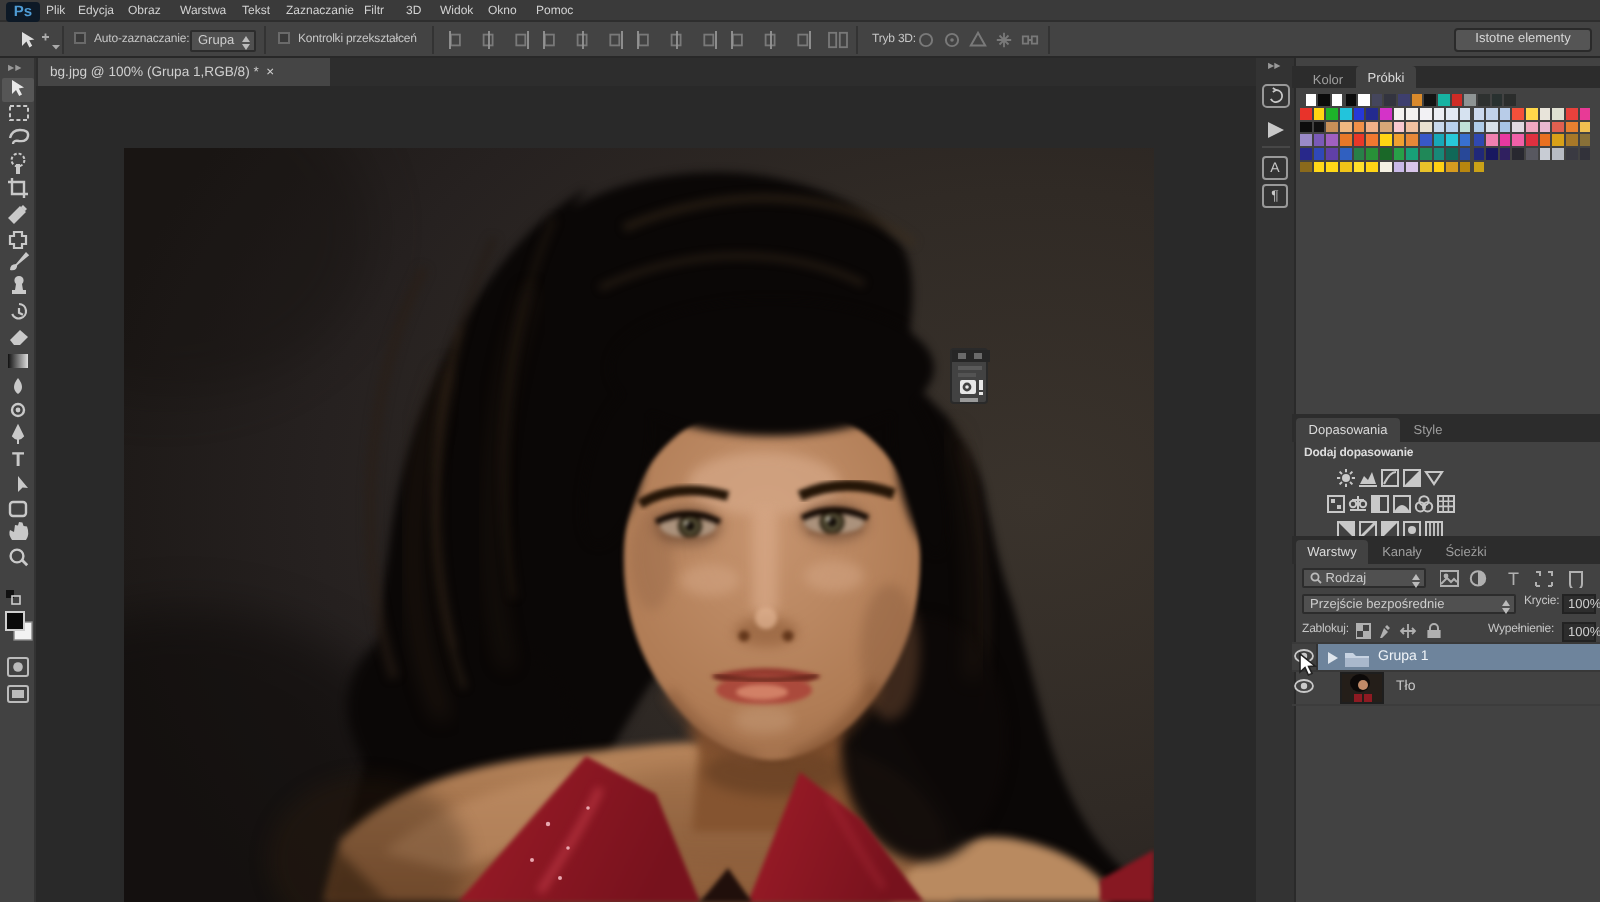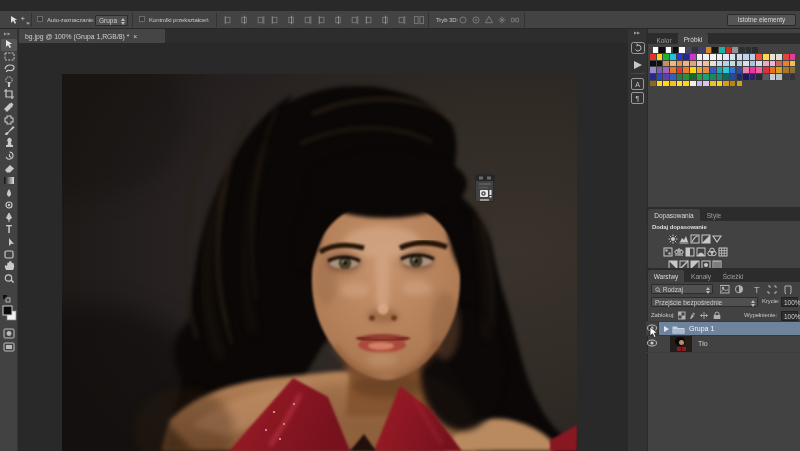--- a/index.html
+++ b/index.html
@@ -24,20 +24,34 @@
 #dock{position:absolute;left:628px;top:29px;width:20px;height:422px;background:#333333;border-right:1px solid #2a2a2a}
 .dicon{position:absolute;width:13px;height:12px;border:1px solid #999;border-radius:2px;color:#c8c8c8;font-size:7px;text-align:center;line-height:11px}
 #rightcol{position:absolute;left:648px;top:29px;width:152px;height:422px;background:#424242}
 .tabstrip{position:absolute;left:646px;width:154px;background:#2c2c2c}
 .ptab{position:absolute;font-size:6.5px;color:#9f9f9f;height:12px;padding-top:2.5px;text-align:center}
 .ptab.on{background:#424242;color:#dadada;border-radius:2px 2px 0 0}
 .sw{position:absolute;width:5.7px;height:5.7px}
 .ai{position:absolute}
 </style></head><body>
 <div id="app">
+    <div id="menubar">
+      <div id="pslogo">Ps</div>
+      <div class="mi" style="left:23px">Plik</div>
+      <div class="mi" style="left:39px">Edycja</div>
+      <div class="mi" style="left:64px">Obraz</div>
+      <div class="mi" style="left:90px">Warstwa</div>
+      <div class="mi" style="left:121px">Tekst</div>
+      <div class="mi" style="left:143px">Zaznaczanie</div>
+      <div class="mi" style="left:182px">Filtr</div>
+      <div class="mi" style="left:203px">3D</div>
+      <div class="mi" style="left:220px">Widok</div>
+      <div class="mi" style="left:244px">Okno</div>
+      <div class="mi" style="left:268px">Pomoc</div>
+    </div>
     <div id="options"></div>
     <svg style="position:absolute;left:9px;top:15px" width="22" height="12">
 <path d="M2 1 l0 7 l2.2-2.2 l1.5 2.9 l1.4-0.8 l-1.5-2.8 l2.6-0.3 z" fill="#dedede"></path>
 <path d="M12 3.5 l3.5 0 m-1.75 -1.75 l0 3.5" stroke="#aaa" stroke-width="0.9"></path>
 <path d="M17 7.5 l4 0 l-2 2.2 z" fill="#aaa"></path>
     </svg>
     <div class="vsep" style="left:31px"></div>
     <div class="cb" style="left:37px;top:16px"></div>
     <div class="small" style="left:47px;top:17px">Auto-zaznaczanie:</div>
     <div class="dd" style="left:95px;top:14.5px;width:33px;height:11px">Grupa <span class="udsu"></span><span class="uds" style="top:6px"></span></div>

